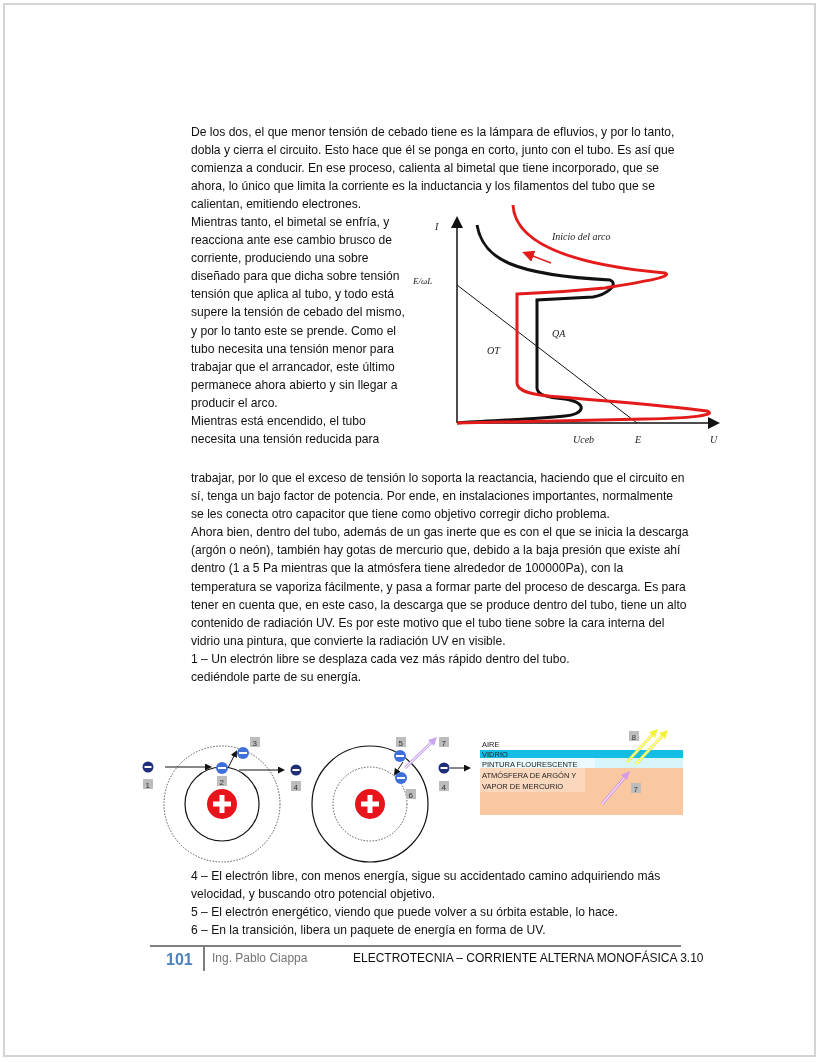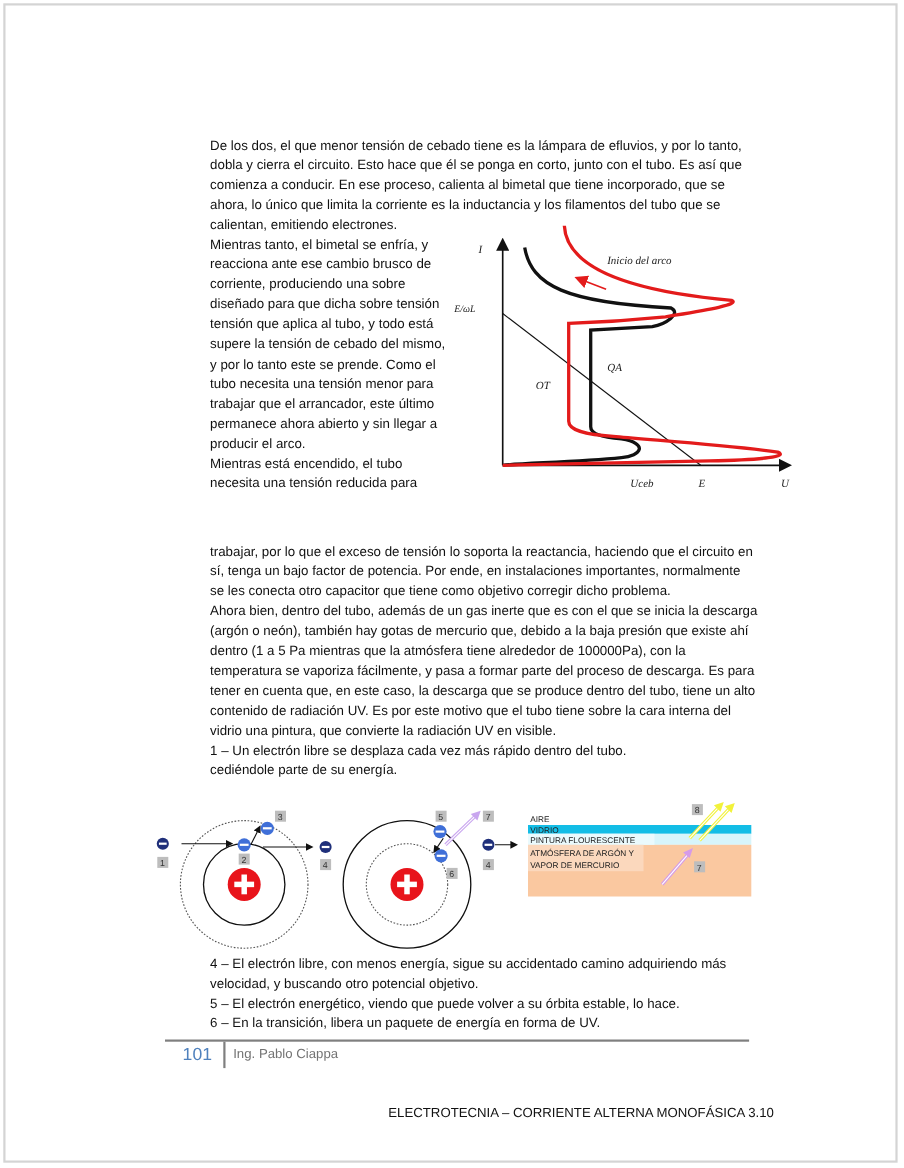--- a/index.html
+++ b/index.html
@@ -8,29 +8,29 @@
     position: absolute; left: 3px; top: 3px; width: 813px; height: 1054px;
     border: 2px solid #d4d4d4; box-sizing: border-box; background: #fff;
   }
   .txt {
     position: absolute; left: 191px; color: #111; font-size: 12.1px; line-height: 18.1px;
     font-family: Liberation Sans, sans-serif; white-space: nowrap;
   }
   .line { display: block; height: 18.1px; }
   #block1 { top: 123px; }
   #block2 { top: 213px; }
-  #block3 { top: 492px; }
+  #block3 { top: 469px; }
   #block4 { top: 867px; }
   svg text { font-family: "Liberation Serif", serif; }
   .lbl { font-family: "Liberation Sans", sans-serif; }
   .footer-rule { position: absolute; left: 150px; top: 945px; width: 531px; height: 2px; background: #7f7f7f; }
   .footer-sep { position: absolute; left: 203px; top: 947px; width: 2px; height: 24px; background: #7f7f7f; }
-  .page-num { position: absolute; left: 166px; top: 951px; font-size: 16px; font-weight: normal; color: #4f81bd; font-family: "Liberation Sans", sans-serif; }
+  .page-num { position: absolute; left: 166px; top: 951px; font-size: 16px; font-weight: bold; color: #4f81bd; font-family: "Liberation Sans", sans-serif; }
   .author { position: absolute; left: 212px; top: 951px; font-size: 12px; color: #737373; }
-  .doc-title { position: absolute; left: 353px; top: 1004px; font-size: 12px; color: #111; white-space: nowrap; }
+  .doc-title { position: absolute; left: 353px; top: 951px; font-size: 12px; color: #111; white-space: nowrap; }
 </style>
 </head>
 <body>
 
 <div class="page"></div>
 
 <div class="txt" id="block1">
   <span class="line">De los dos, el que menor tensión de cebado tiene es la lámpara de efluvios, y por lo tanto,</span>
   <span class="line">dobla y cierra el circuito. Esto hace que él se ponga en corto, junto con el tubo. Es así que</span>
   <span class="line">comienza a conducir. En ese proceso, calienta al bimetal que tiene incorporado, que se</span>

